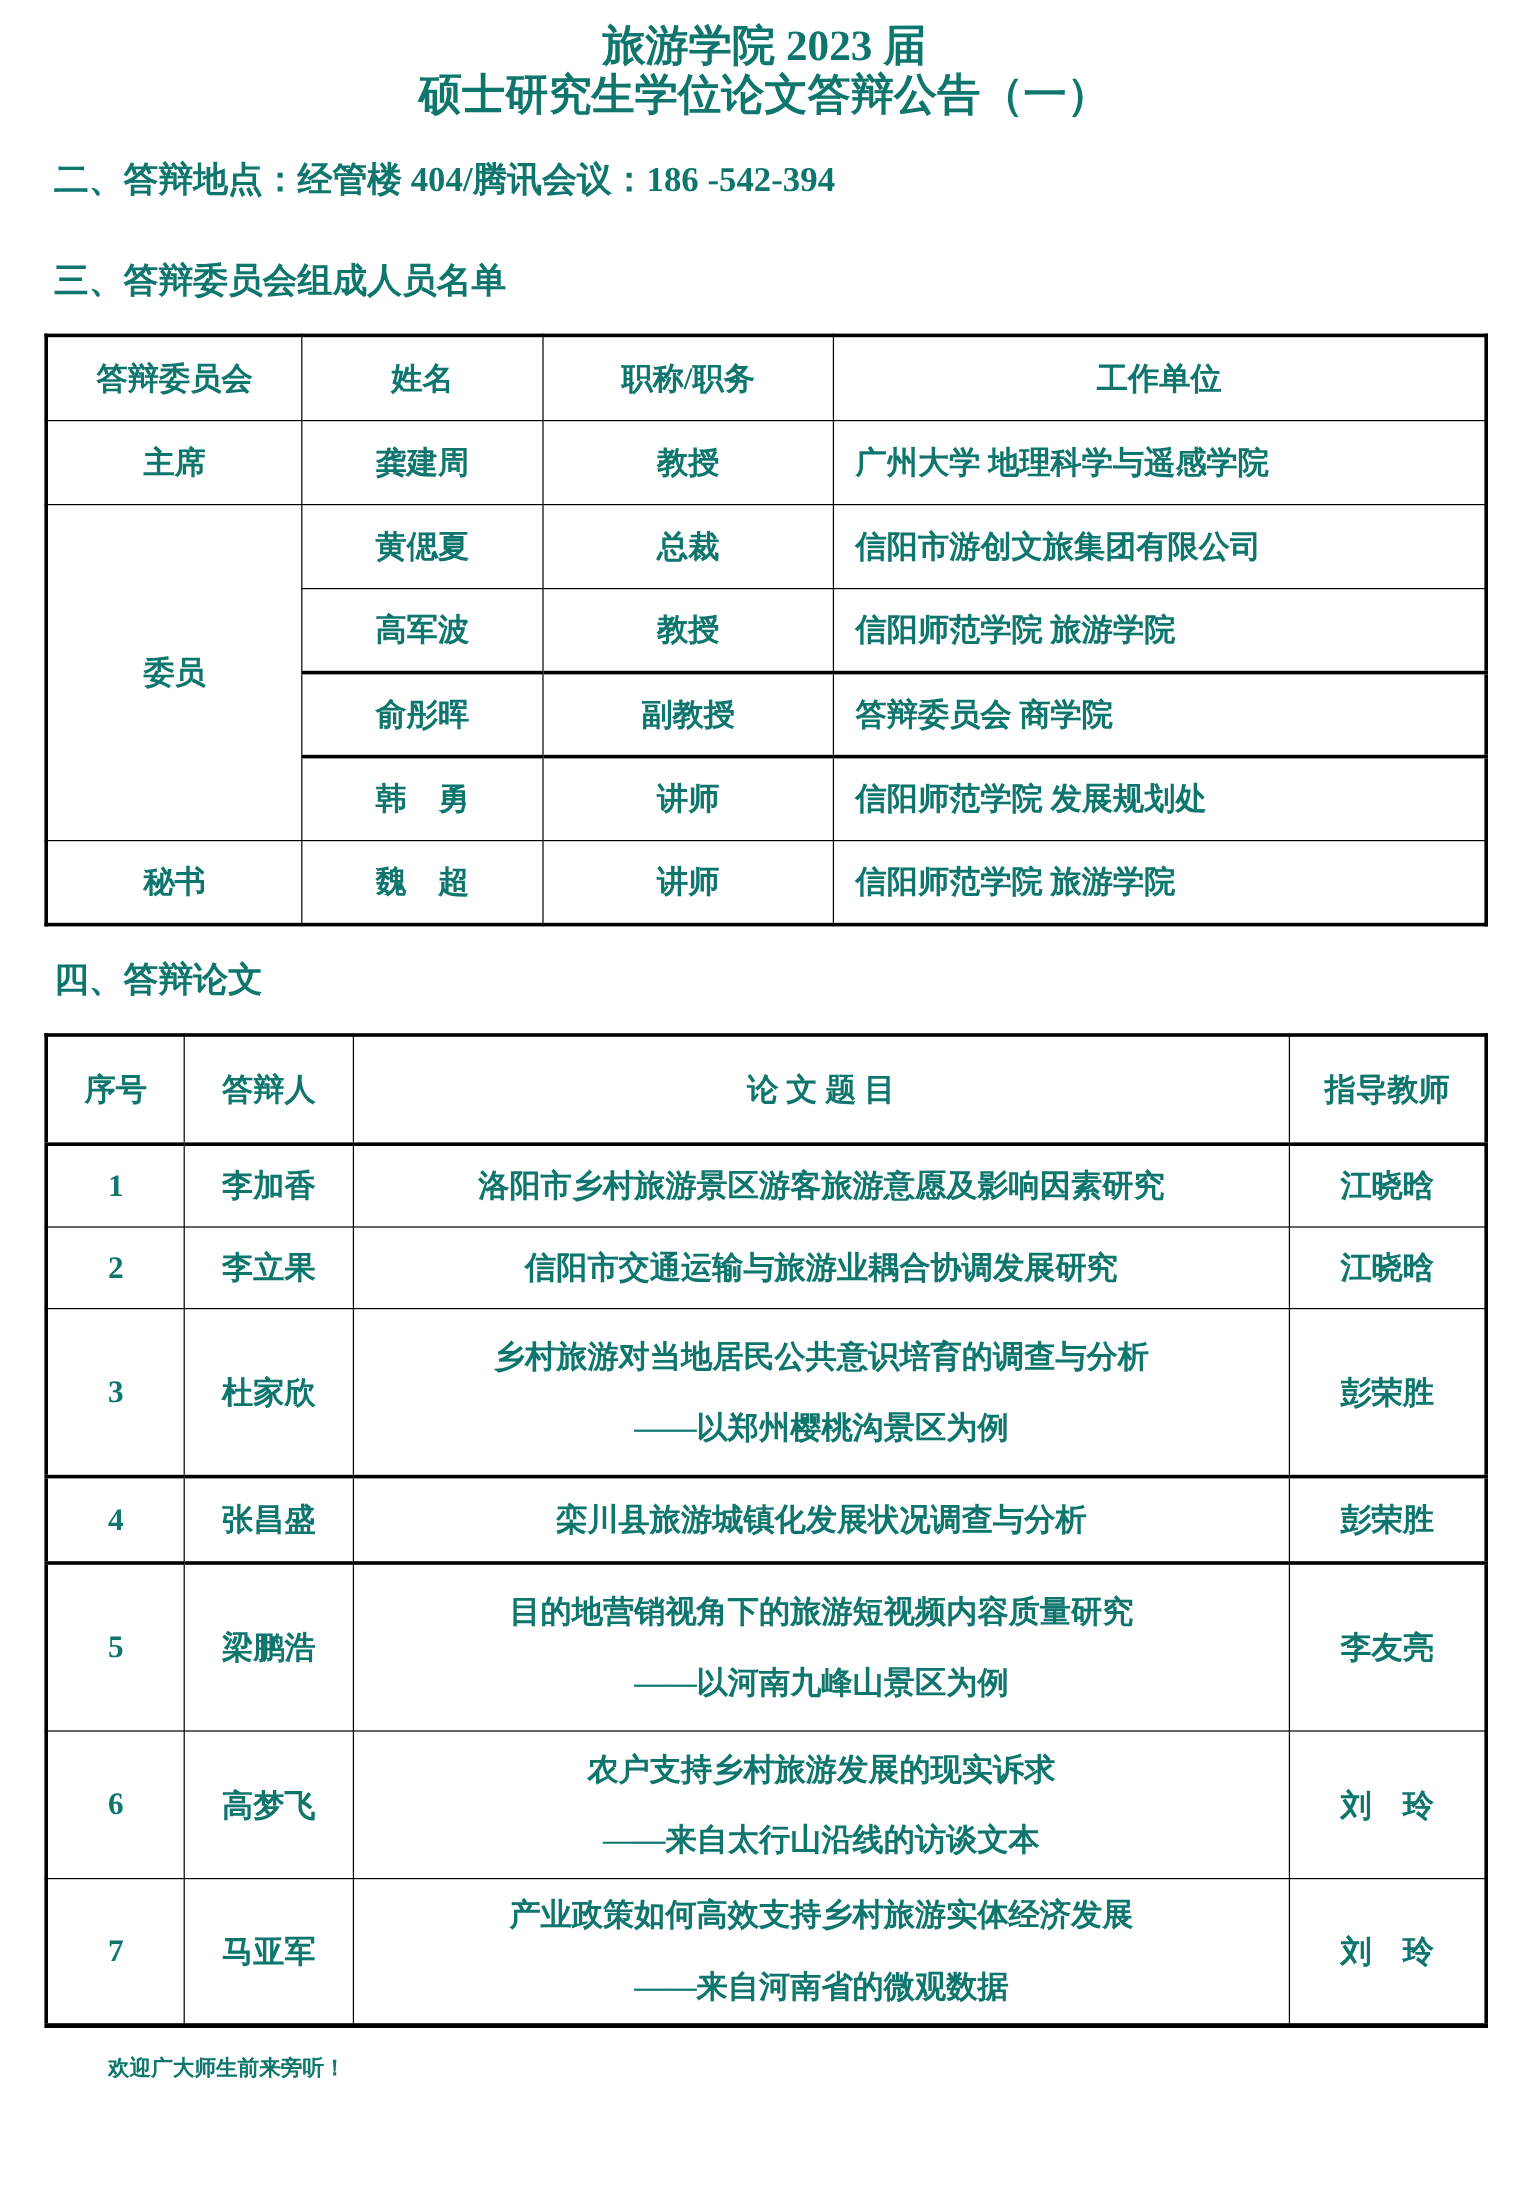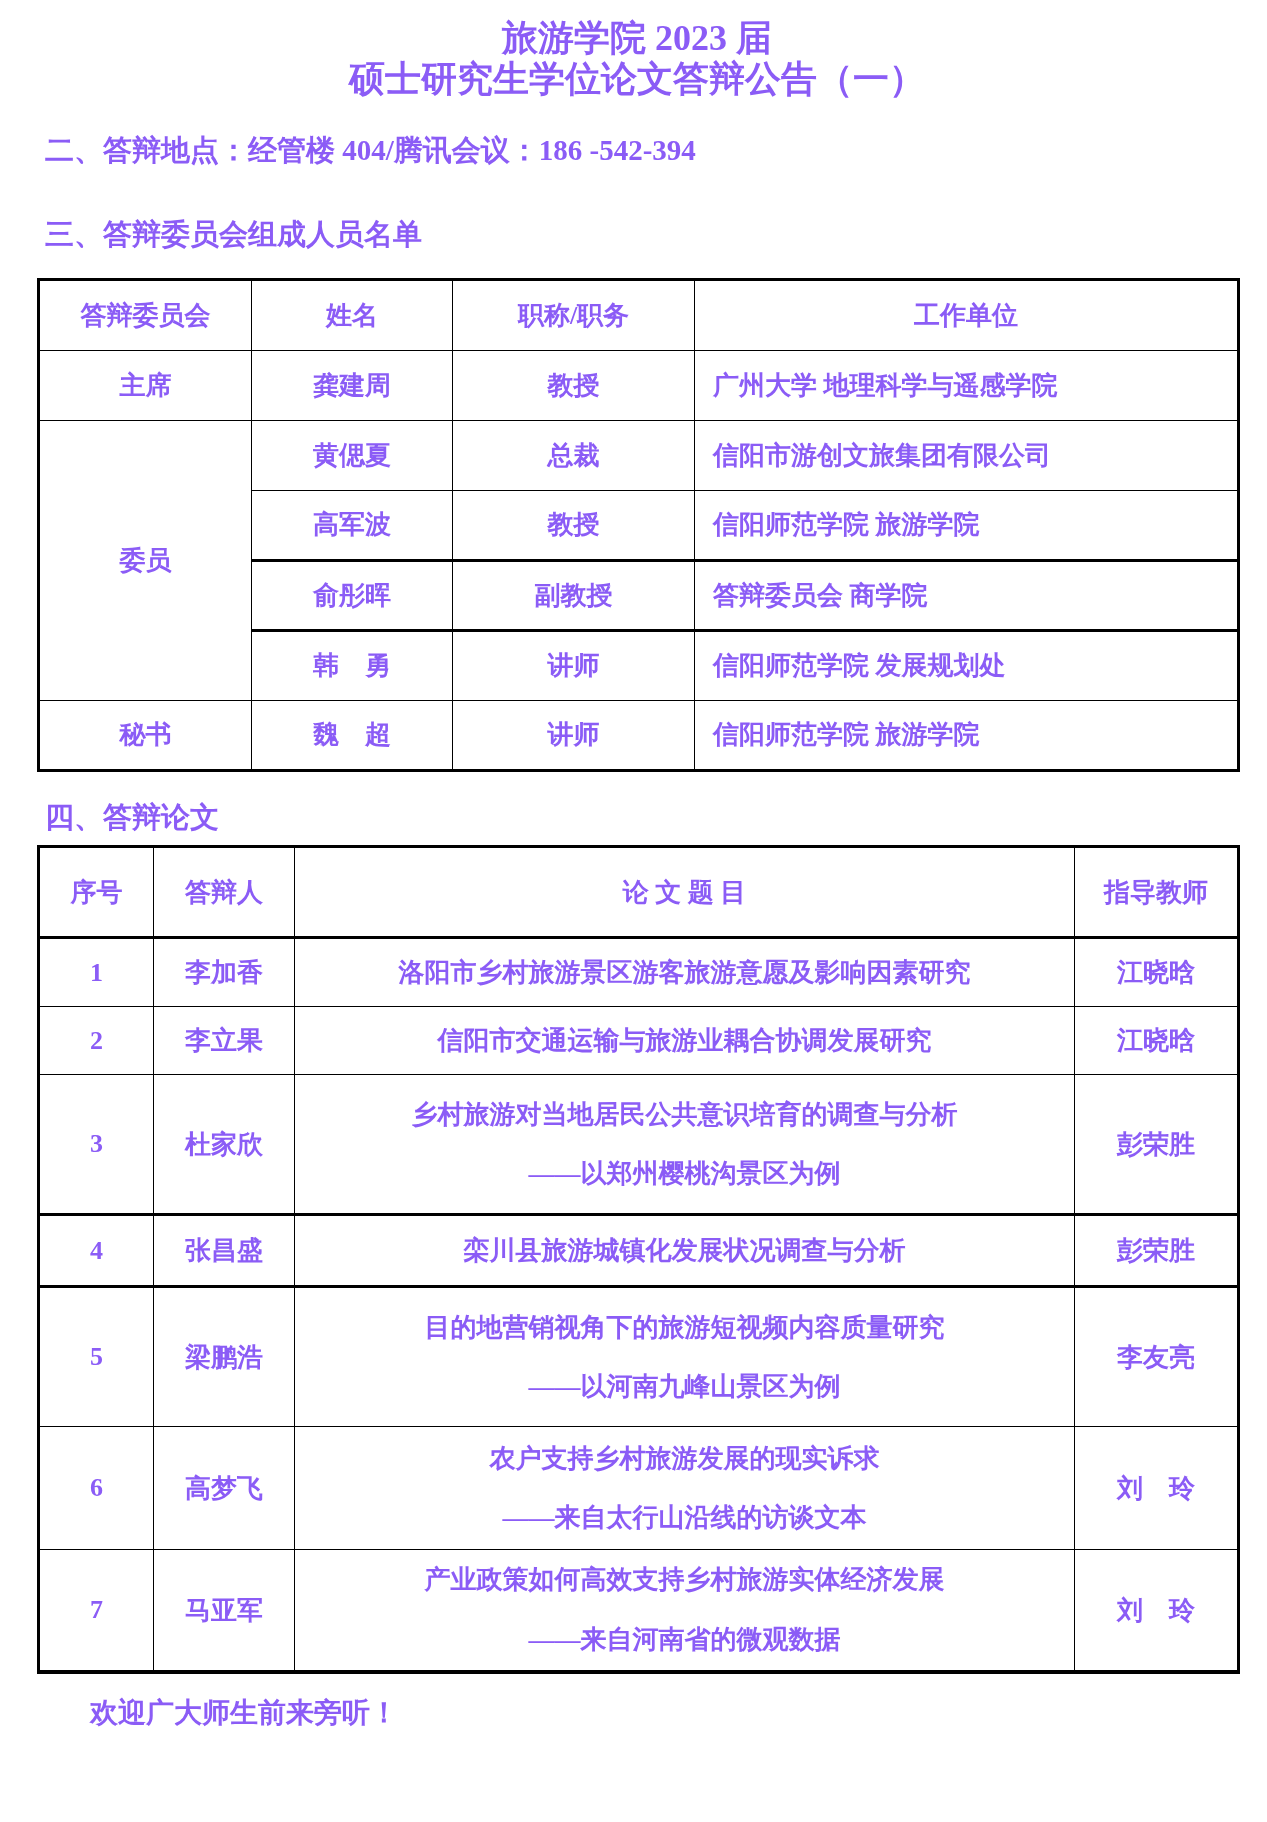--- a/index.html
+++ b/index.html
@@ -1,20 +1,20 @@
 <!DOCTYPE html>
 <html><head>
 <meta charset="utf-8">
 <style>
   * { margin:0; padding:0; box-sizing:border-box; }
   html, body { background:#ffffff; }
   .page {
     position:relative;
     width:1267px; height:1822px;
-    background:#ffffff; color:#8b5cf6;
+    background:#ffffff; color:#0f766e;
     font-family:"Liberation Serif","DejaVu Serif",serif;
     font-weight:bold;
     overflow:hidden;
   }
   .content { padding:0 30px 0 37px; }
 
   .title { text-align:center; font-size:36px; line-height:1.15; }
   .title-1 { padding-top:18px; }
   .title-2 { }
 
@@ -28,35 +28,35 @@
   th, td { border:1.5px solid #000; font-size:26px; text-align:center; vertical-align:middle;
            font-weight:bold; overflow:hidden; }
 
   #committee-table { margin-top:27px; }
   #committee-table thead tr { height:71px; }
   #committee-table tbody tr { height:70px; }
   #committee-table td.org { text-align:left; padding-left:18px; }
   #committee-body tr:nth-child(3) td,
   #committee-body tr:nth-child(4) td { border-bottom-width:3px; }
 
-  #thesis-table { margin-top:12px; border-bottom-width:4px; }
+  #thesis-table { margin-top:28px; border-bottom-width:4px; }
   #thesis-table thead tr { height:91px; }
   #thesis-table thead th { border-bottom-width:3px; }
   #thesis-body tr:nth-child(1) { height:69px; }
   #thesis-body tr:nth-child(2) { height:68px; }
   #thesis-body tr:nth-child(3) { height:140px; }
   #thesis-body tr:nth-child(4) { height:72px; }
   #thesis-body tr:nth-child(5) { height:140px; }
   #thesis-body tr:nth-child(6) { height:123px; }
   #thesis-body tr:nth-child(7) { height:122px; }
   #thesis-body tr:nth-child(3) td,
   #thesis-body tr:nth-child(4) td { border-bottom-width:3px; }
   .title-line { line-height:2.3; }
 
-  .footer { margin-top:24px; margin-left:53px; font-size:28px; line-height:1.1; }
+  .footer { margin-top:24px; margin-left:53px; font-size:18px; line-height:1.1; }
 </style>
 </head>
 <body>
 
 <div class="page">
   <div class="content">
 
     <div class="title title-1">旅游学院 2023 届</div>
     <div class="title title-2">硕士研究生学位论文答辩公告（一）</div>
 

